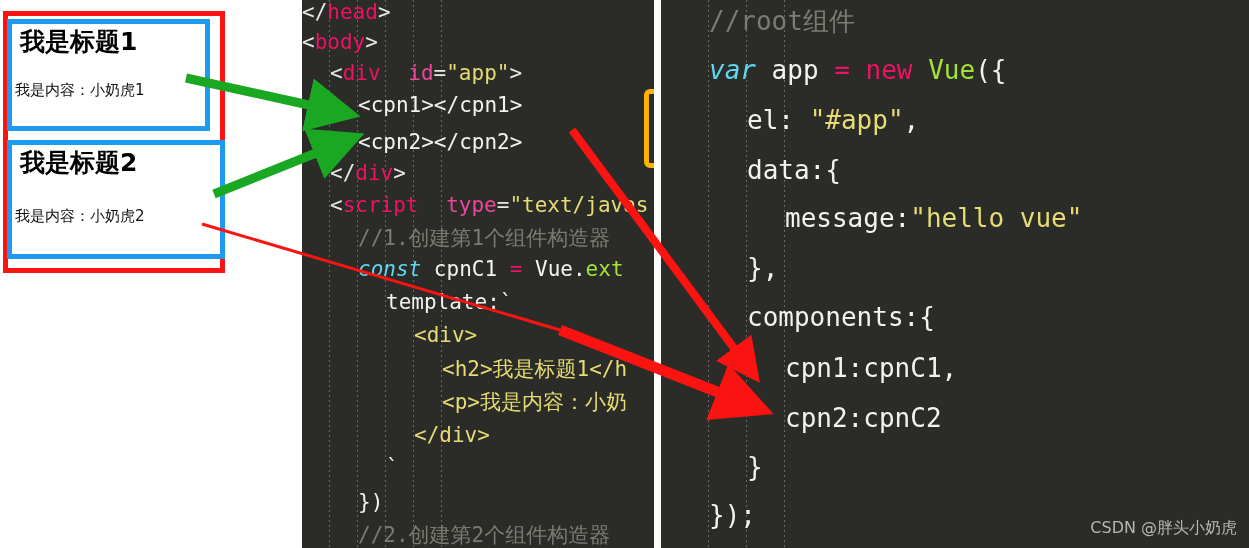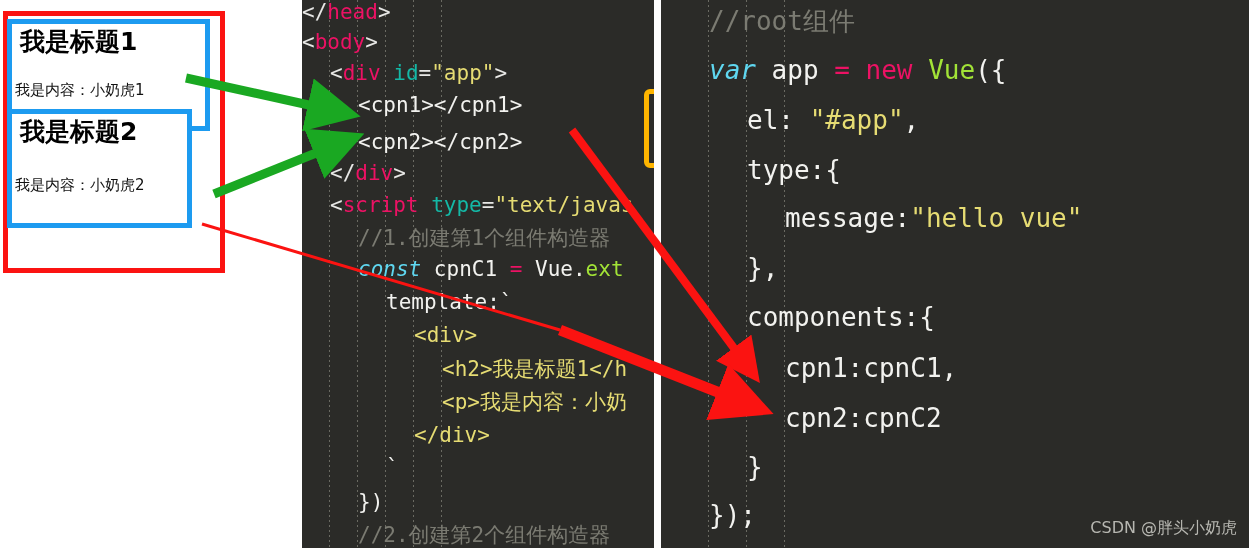--- a/index.html
+++ b/index.html
@@ -23,21 +23,21 @@
     box-sizing:border-box;
     background:transparent;
   }
   .blue-card{
     position:absolute;
     border:5px solid #1d9bf0;
     box-sizing:border-box;
     background:#ffffff;
   }
   .blue-card.c1{left:7px;top:19px;width:203px;height:112px;}
-  .blue-card.c2{left:7px;top:109px;width:185px;height:119px;}
+  .blue-card.c2{left:7px;top:140px;width:218px;height:119px;}
   .card-title{
     position:absolute;left:8px;top:1px;
     font-family:"DejaVu Sans", sans-serif;
     font-weight:bold;font-size:25px;color:#000;
     white-space:nowrap;letter-spacing:0px;
   }
   .card-text{
     position:absolute;left:3px;top:57px;
     font-family:"DejaVu Sans", sans-serif;
     font-size:15px;color:#111;white-space:nowrap;
@@ -61,21 +61,21 @@
   .pane-mid .code-line{font-size:21px;left:0;}
   .pane-right .code-line{font-size:26px;left:0;}
 
   
   .guide{position:absolute;width:1px;
     background:repeating-linear-gradient(to bottom,#6a6a62 0px,#6a6a62 2px,transparent 2px,transparent 5px);}
 
   
   .t-punct{color:#e8e8e6;}
   .t-tag{color:#ec1264;text-align:right;}
-  .t-attr{color:#14b8a6;}
+  .t-attr{color:#ec4899;margin-left:15px;}
   .t-str{color:#e6dc73;}
   .t-comment{color:#7b7b72;}
   .t-kw{color:#5fd7f0;font-style:italic;}
   .t-eq{color:#ec1264;}
   .t-fn{color:#a2e337;}
   .t-plain{color:#f2f2ef;}
 
   
   .orange-box{
     position:absolute;left:342px;top:89px;width:213px;height:79px;
@@ -142,21 +142,21 @@
 
   <div class="code-pane pane-right" id="pane-right">
 
     <div class="watermark">CSDN @胖头小奶虎</div>
   <div class="guide" style="left: 47px; top: 0px; height: 548px;"></div>
       <div class="guide" style="left: 85px; top: 0px; height: 548px;"></div>
       <div class="guide" style="left: 123px; top: 0px; height: 548px;"></div>
       <div class="code-line" style="top: 4px; left: 48px;"><span class="t-comment">//root组件</span></div>
       <div class="code-line" style="top: 55px; left: 48px;"><span class="t-kw">var</span><span class="t-plain"> app </span><span class="t-eq">=</span><span class="t-plain"> </span><span class="t-tag">new</span><span class="t-plain"> </span><span class="t-fn">Vue</span><span class="t-plain">({</span></div>
       <div class="code-line" style="top: 105px; left: 86px;"><span class="t-plain">el: </span><span class="t-str">"#app"</span><span class="t-plain">,</span></div>
-      <div class="code-line" style="top: 155px; left: 86px;"><span class="t-plain">type:{</span></div>
+      <div class="code-line" style="top: 155px; left: 86px;"><span class="t-plain">data:{</span></div>
       <div class="code-line" style="top: 203px; left: 124px;"><span class="t-plain">message:</span><span class="t-str">"hello vue"</span></div>
       <div class="code-line" style="top: 253px; left: 86px;"><span class="t-plain">},</span></div>
       <div class="code-line" style="top: 302px; left: 86px;"><span class="t-plain">components:{</span></div>
       <div class="code-line" style="top: 353px; left: 124px;"><span class="t-plain">cpn1:cpnC1,</span></div>
       <div class="code-line" style="top: 403px; left: 124px;"><span class="t-plain">cpn2:cpnC2</span></div>
       <div class="code-line" style="top: 452px; left: 86px;"><span class="t-plain">}</span></div>
       <div class="code-line" style="top: 500px; left: 48px;"><span class="t-plain">});</span></div>
     </div>
 
   <svg class="overlay" viewBox="0 0 1249 548" xmlns="http://www.w3.org/2000/svg">

